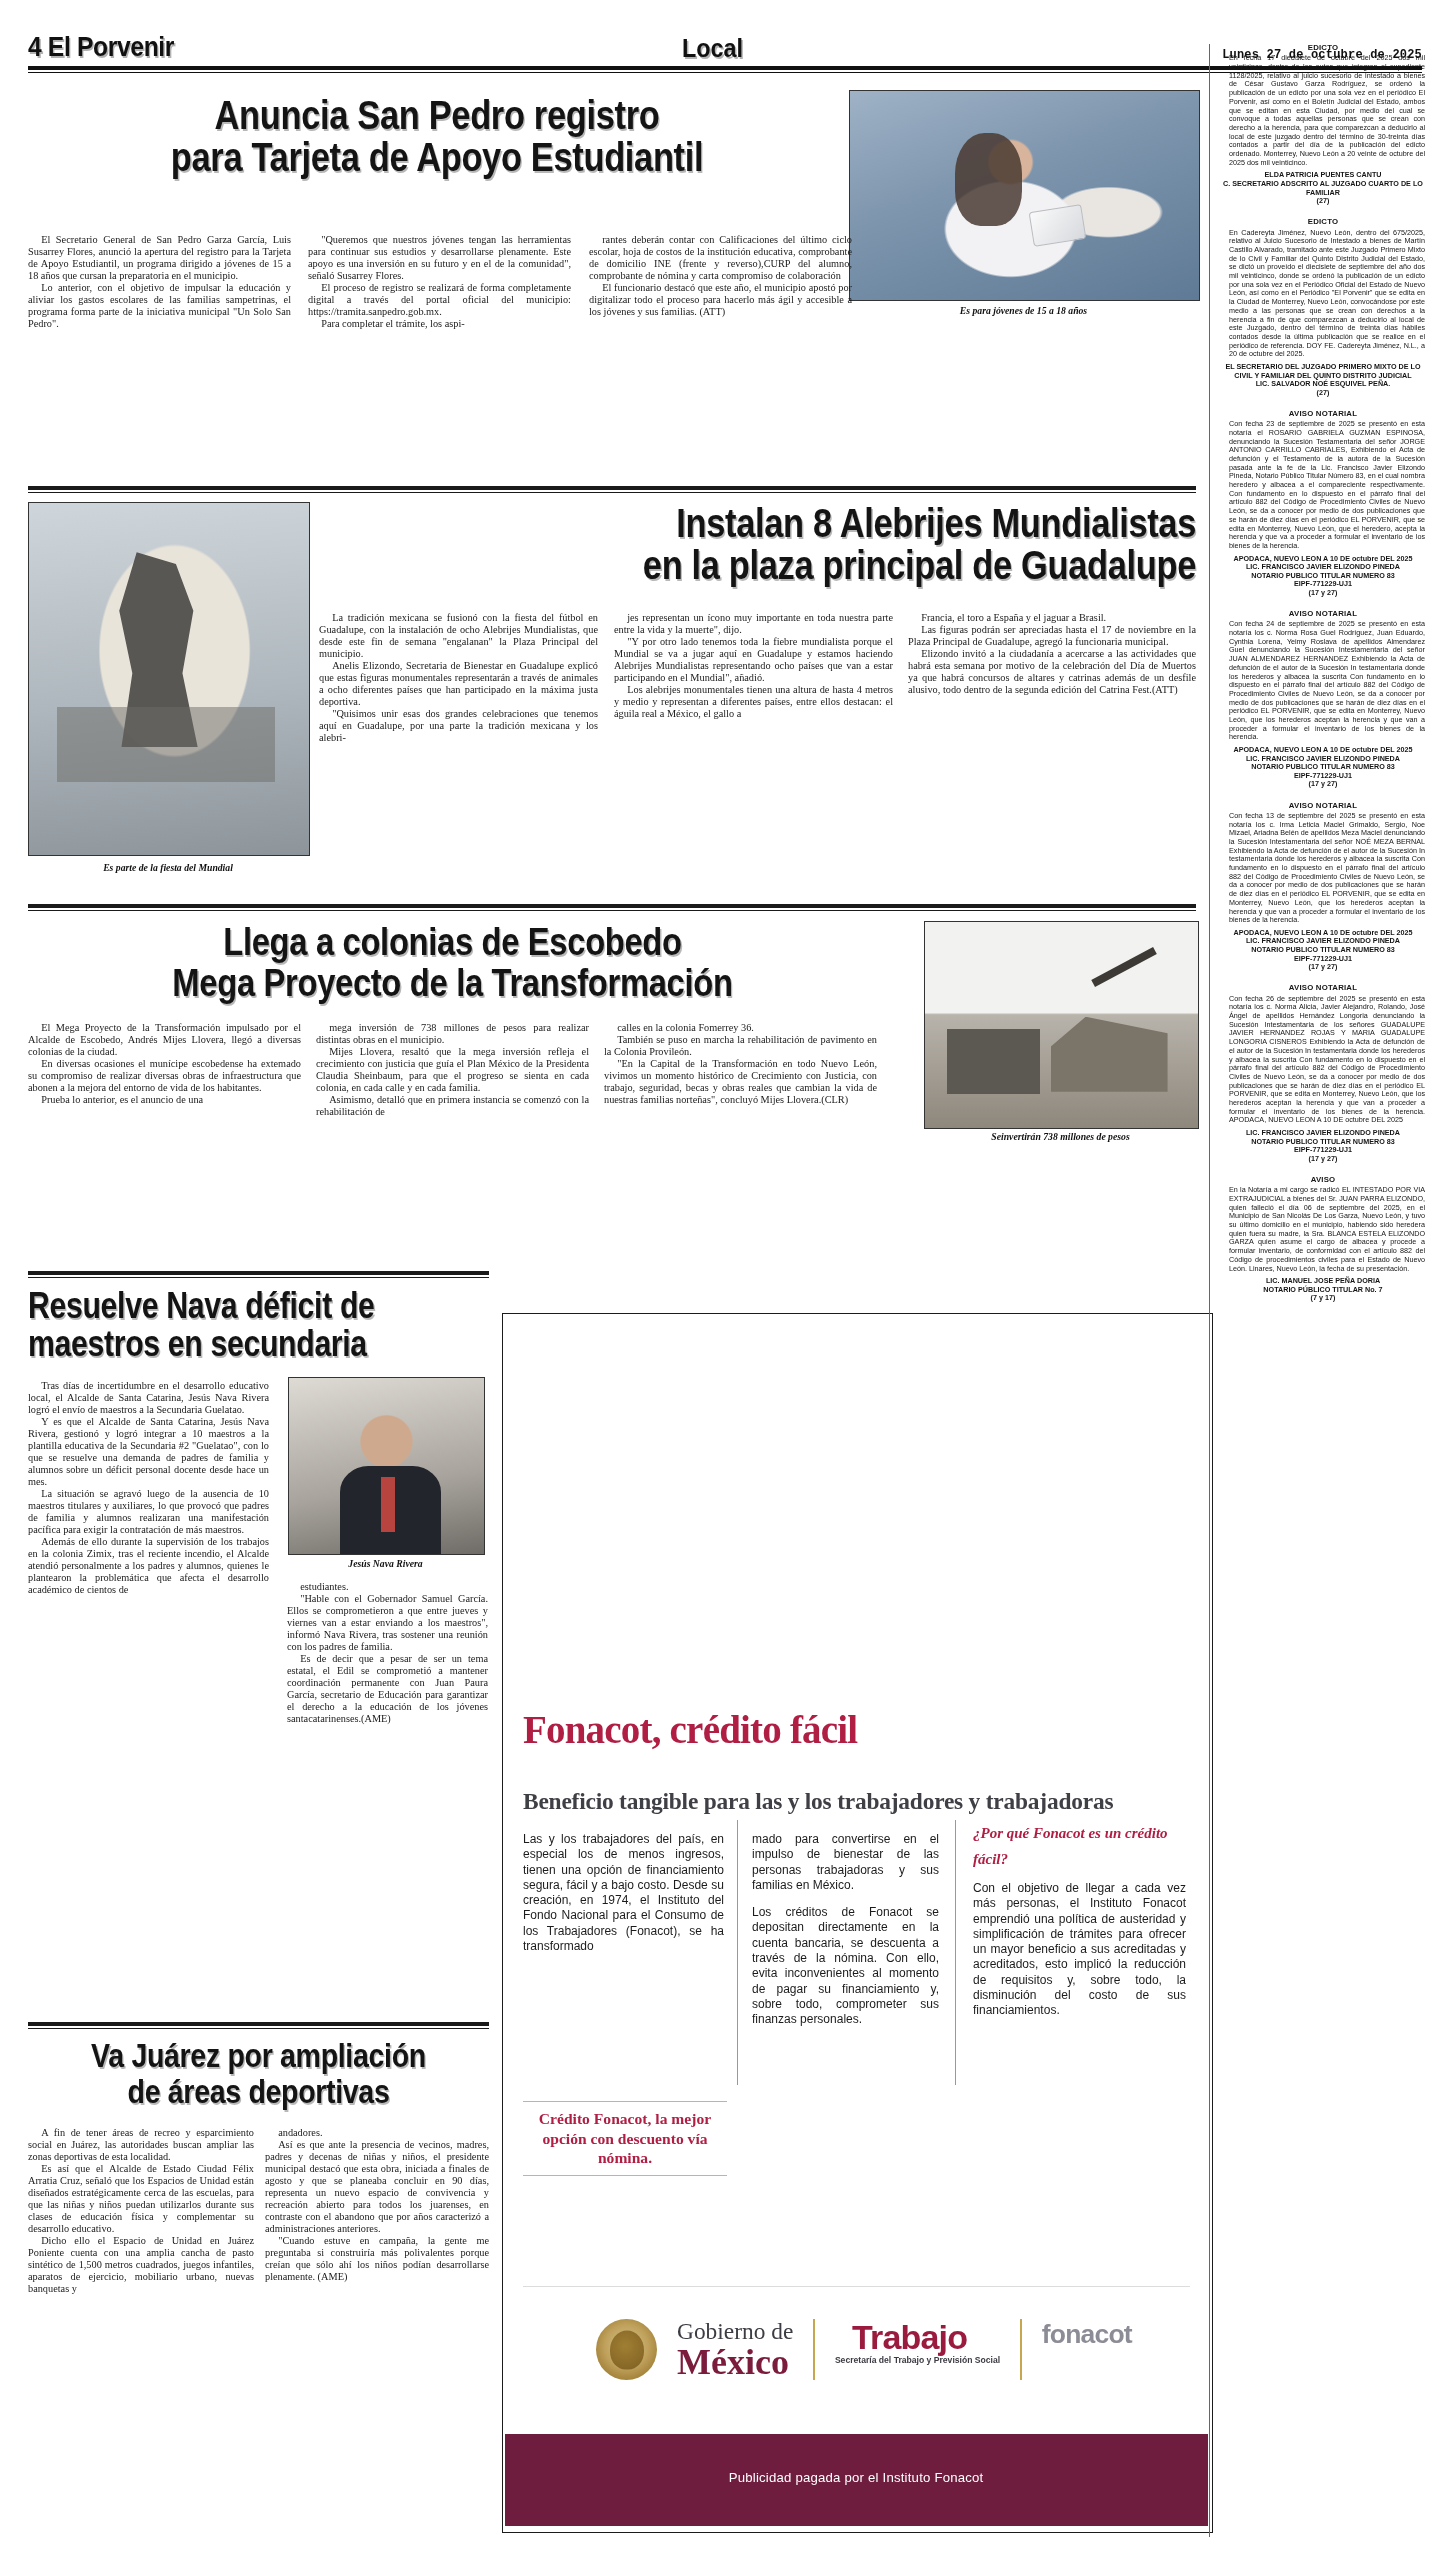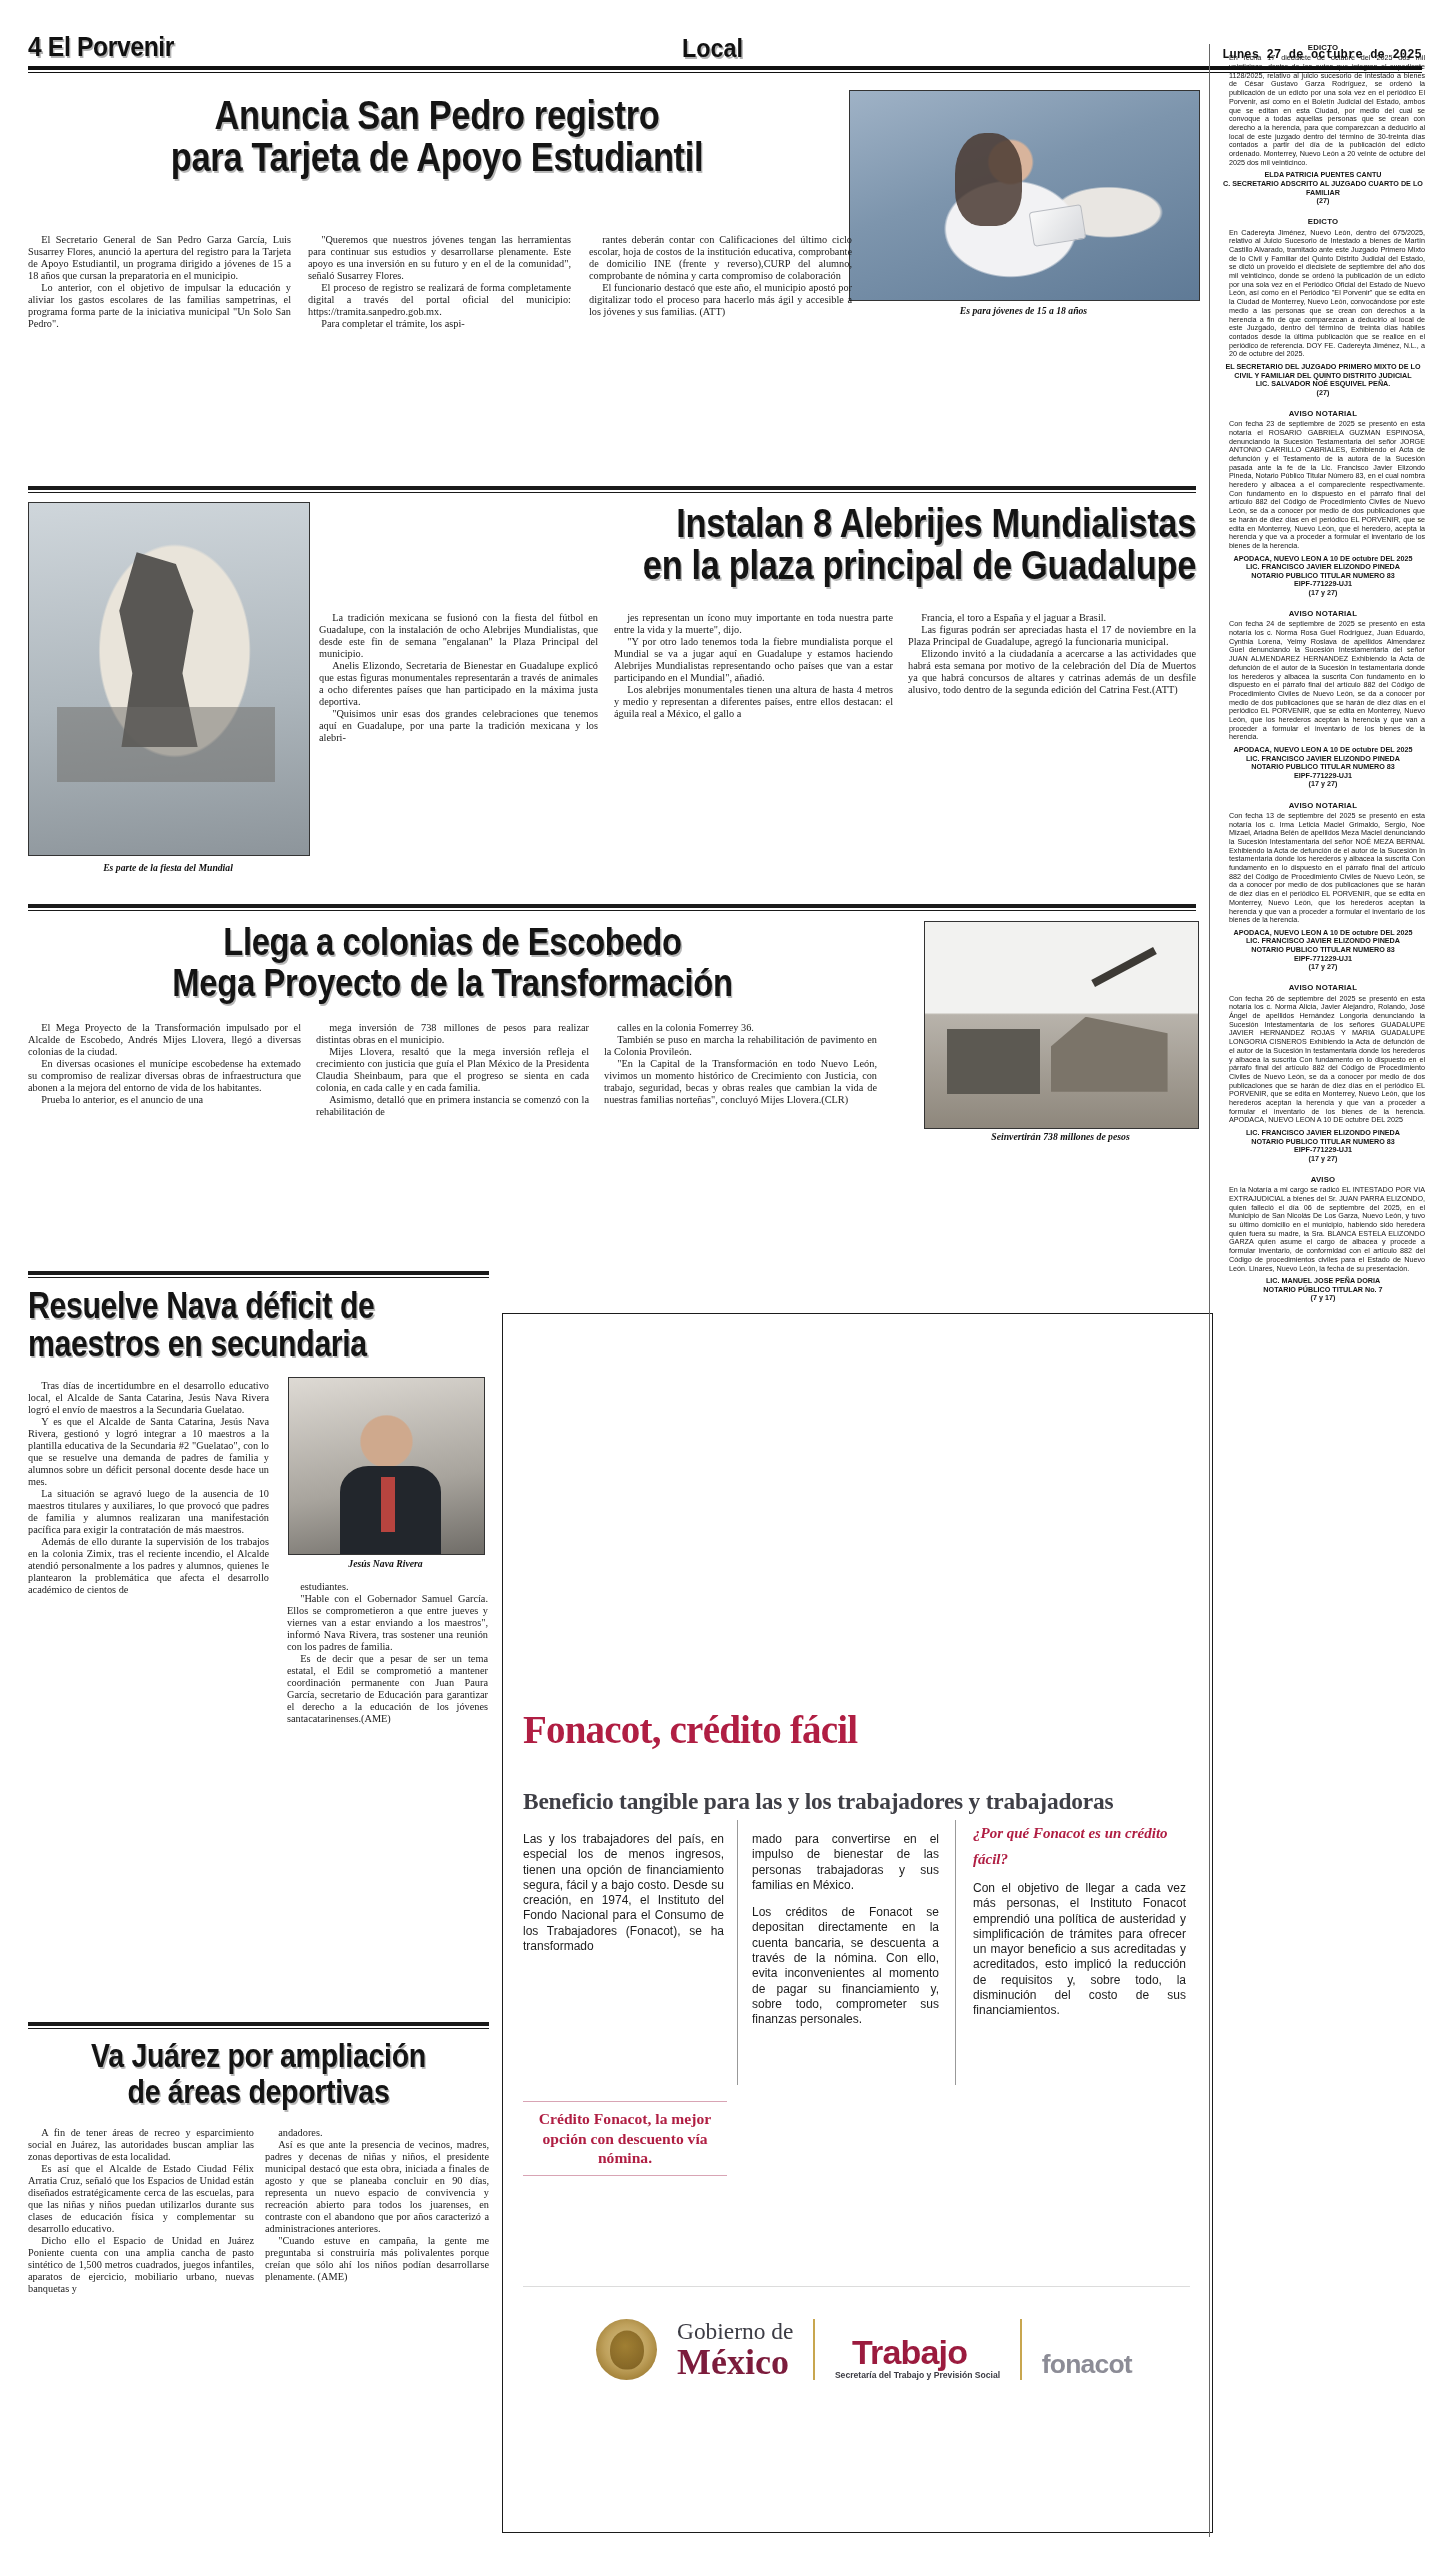--- a/index.html
+++ b/index.html
@@ -119,21 +119,21 @@
     font-size:15px;line-height:26px;color:#b01e43;font-style:italic;
   }
   .ad-pull{
     position:absolute;left:20px;top:787px;width:204px;
     border-top:1.6px solid #d8a4b4;border-bottom:1.6px solid #d8a4b4;
     padding:7px 0;text-align:center;
     font-family:"Liberation Serif",serif;font-weight:700;
     font-size:15.6px;line-height:19.5px;color:#b01e43;
   }
   .ad-govbar{position:absolute;left:20px;top:972px;width:667px;border-top:1.6px solid #dcdcdc;}
-  .gov-row{position:absolute;left:93px;top:1005px;display:flex;align-items:flex-end;gap:20px;}
+  .gov-row{position:absolute;left:93px;top:1005px;display:flex;align-items:flex-start;gap:20px;}
   .gov-eagle{width:61px;height:61px;border-radius:50%;
     background:radial-gradient(circle at 50% 45%, #d8c38a 0%, #bfa15c 48%, #a8873f 70%, #8e6e2c 100%);
     position:relative;}
   .gov-eagle:after{content:"";position:absolute;left:50%;top:50%;width:34px;height:39px;
     transform:translate(-50%,-50%);border-radius:50% 50% 46% 46%;
     background:radial-gradient(circle at 45% 40%,#a07f33,#7d5f22);}
   .gov-text1{font-family:"Liberation Serif",serif;font-size:23.4px;color:#3c3c44;line-height:25px;}
   .gov-text2{font-family:"Liberation Serif",serif;font-weight:700;font-size:36px;color:#7c1c3c;line-height:36px;}
   .gov-div{width:1.6px;height:61px;background:#c8a64f;}
   .gov-t-title{font-family:"Liberation Sans",sans-serif;font-weight:700;font-size:34px;color:#9b1b3e;line-height:36px;letter-spacing:-0.8px;margin-left:17px;}
@@ -329,20 +329,23 @@
       </div>
       <div class="gov-div"></div>
       <div>
         <div class="gov-t-title">Trabajo</div>
         <div class="gov-t-sub">Secretaría del Trabajo y Previsión Social</div>
       </div>
       <div class="gov-div"></div>
       <div class="fona-logo">fonacot</div>
     </div>
 
+    <div class="ad-footbar">
+      <span>Publicidad pagada por el Instituto Fonacot</span>
+    </div>
   </div>
 
   <div class="vrule" style="left:1209px;top:44px;height:2493px;background:#666;"></div>
   <div class="legal-col">
       <div class="lg-block">
         <div class="lg-title">EDICTO</div>
         <p>En fecha 17 diecisiete de octubre del 2025 dos mil veinticinco, dentro de los autos que integran el expediente 1128/2025, relativo al juicio sucesorio de intestado a bienes de César Gustavo Garza Rodríguez, se ordenó la publicación de un edicto por una sola vez en el periódico El Porvenir, así como en el Boletín Judicial del Estado, ambos que se editan en esta Ciudad, por medio del cual se convoque a todas aquellas personas que se crean con derecho a la herencia, para que comparezcan a deducirlo al local de este juzgado dentro del término de 30-treinta días contados a partir del día de la publicación del edicto ordenado. Monterrey, Nuevo León a 20 veinte de octubre del 2025 dos mil veinticinco.</p>
         <div class="lg-sign">ELDA PATRICIA PUENTES CANTU<br>C. SECRETARIO ADSCRITO AL JUZGADO CUARTO DE LO FAMILIAR<br>(27)</div>
       </div>
       <div class="lg-sep"></div>

